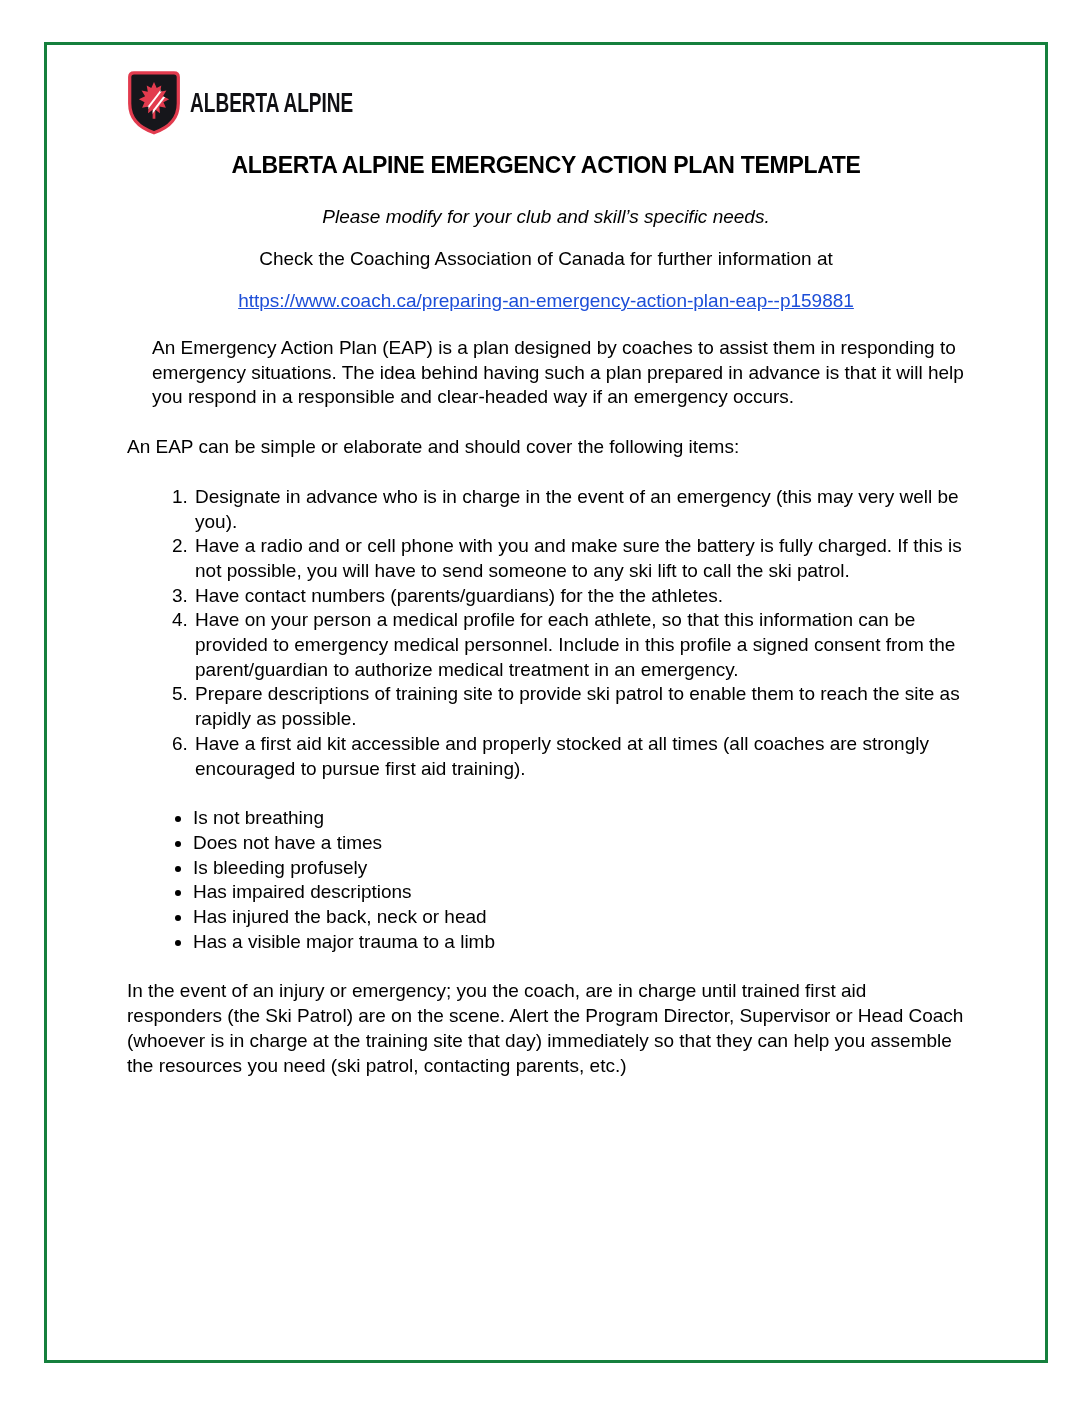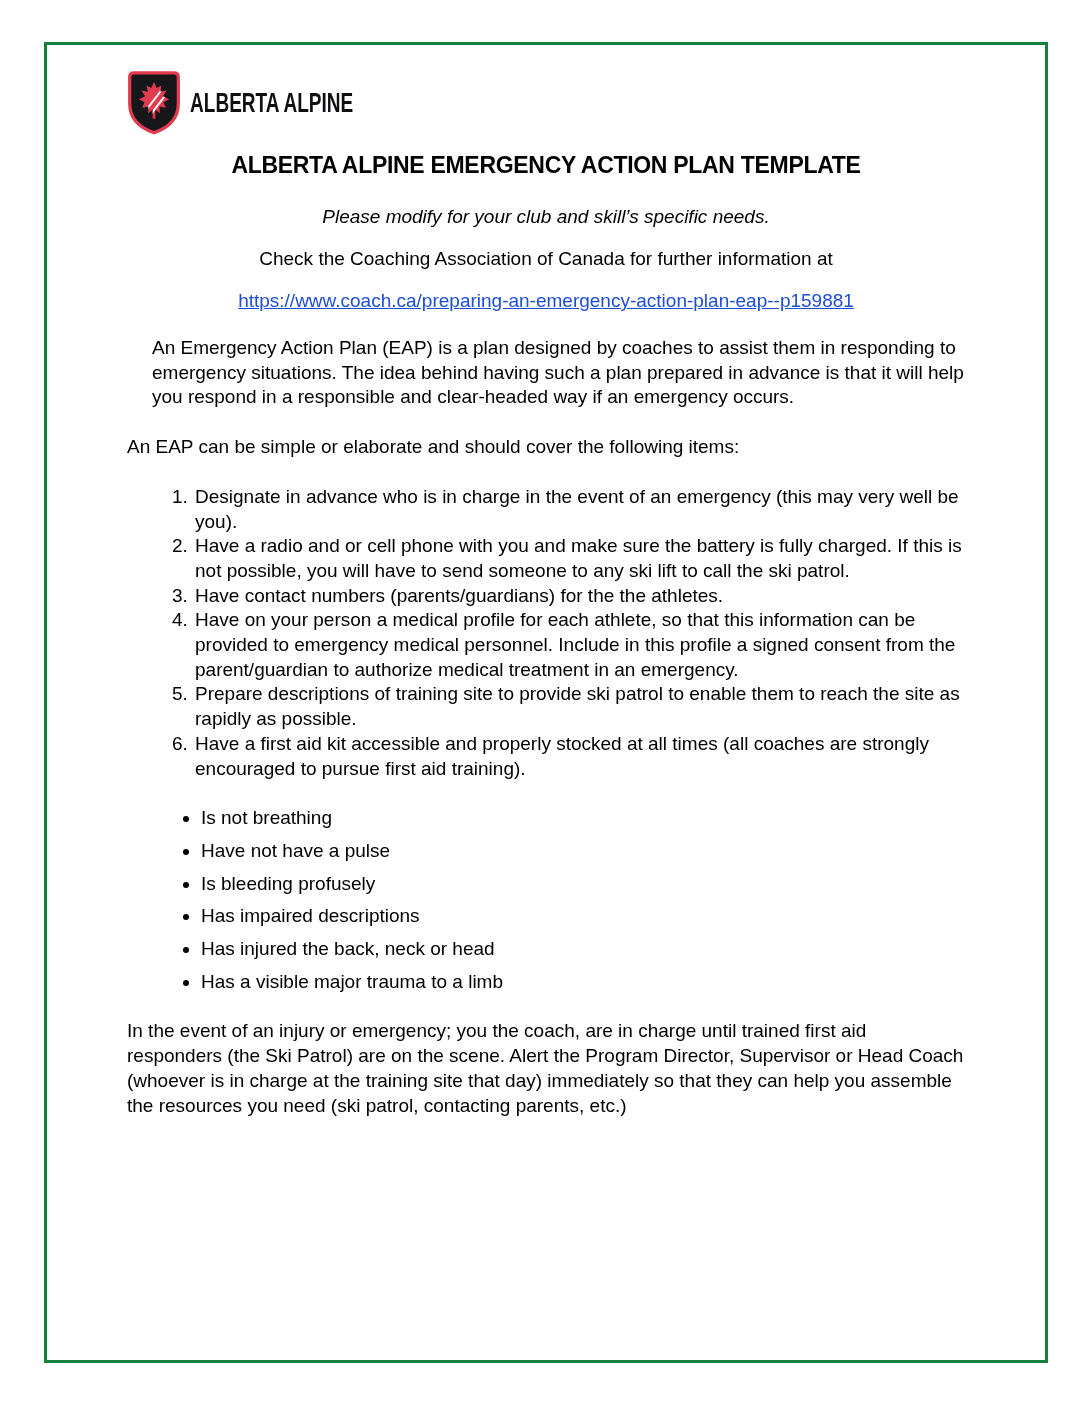--- a/index.html
+++ b/index.html
@@ -69,21 +69,21 @@
     line-height:24.7px;
   }
   ol.num-list li { margin:0; padding-left:2px; }
   ul.dot-list {
     margin:0 0 25px 0;
     padding:0 0 0 66px;
     list-style:disc;
     font-size:19px;
     line-height:24.7px;
   }
-  ul.dot-list li { margin:8px; }
+  ul.dot-list li { margin:0; }
 </style>
 </head>
 <body>
 
 <div class="page">
 
   <div class="logo-row">
     <span class="shield">
       <svg viewBox="0 0 100 118" width="54" height="64" aria-hidden="true">
         <defs>
@@ -122,21 +122,21 @@
     <li>Have a radio and or cell phone with you and make sure the battery is fully charged. If this is not possible, you will have to send someone to any ski lift to call the ski patrol.</li>
     <li>Have contact numbers (parents/guardians) for the the athletes.</li>
     <li>Have on your person a medical profile for each athlete, so that this information can be provided to emergency medical personnel. Include in this profile a signed consent from the parent/guardian to authorize medical treatment in an emergency.</li>
     <li>Prepare descriptions of training site to provide ski patrol to enable them to reach the site as rapidly as possible.</li>
     <li>Have a first aid kit accessible and properly stocked at all times (all coaches are strongly encouraged to pursue first aid training).</li>
   </ol>
 
 
   <ul class="dot-list">
     <li>Is not breathing</li>
-    <li>Have not have a pulse</li>
+    <li>Does not have a times</li>
     <li>Is bleeding profusely</li>
     <li>Has impaired descriptions</li>
     <li>Has injured the back, neck or head</li>
     <li>Has a visible major trauma to a limb</li>
   </ul>
 
   <p class="body-par">In the event of an injury or emergency; you the coach, are in charge until trained first aid responders (the Ski Patrol) are on the scene. Alert the Program Director, Supervisor or Head Coach (whoever is in charge at the training site that day) immediately so that they can help you assemble the resources you need (ski patrol, contacting parents, etc.)</p>
 
 </div>
 

